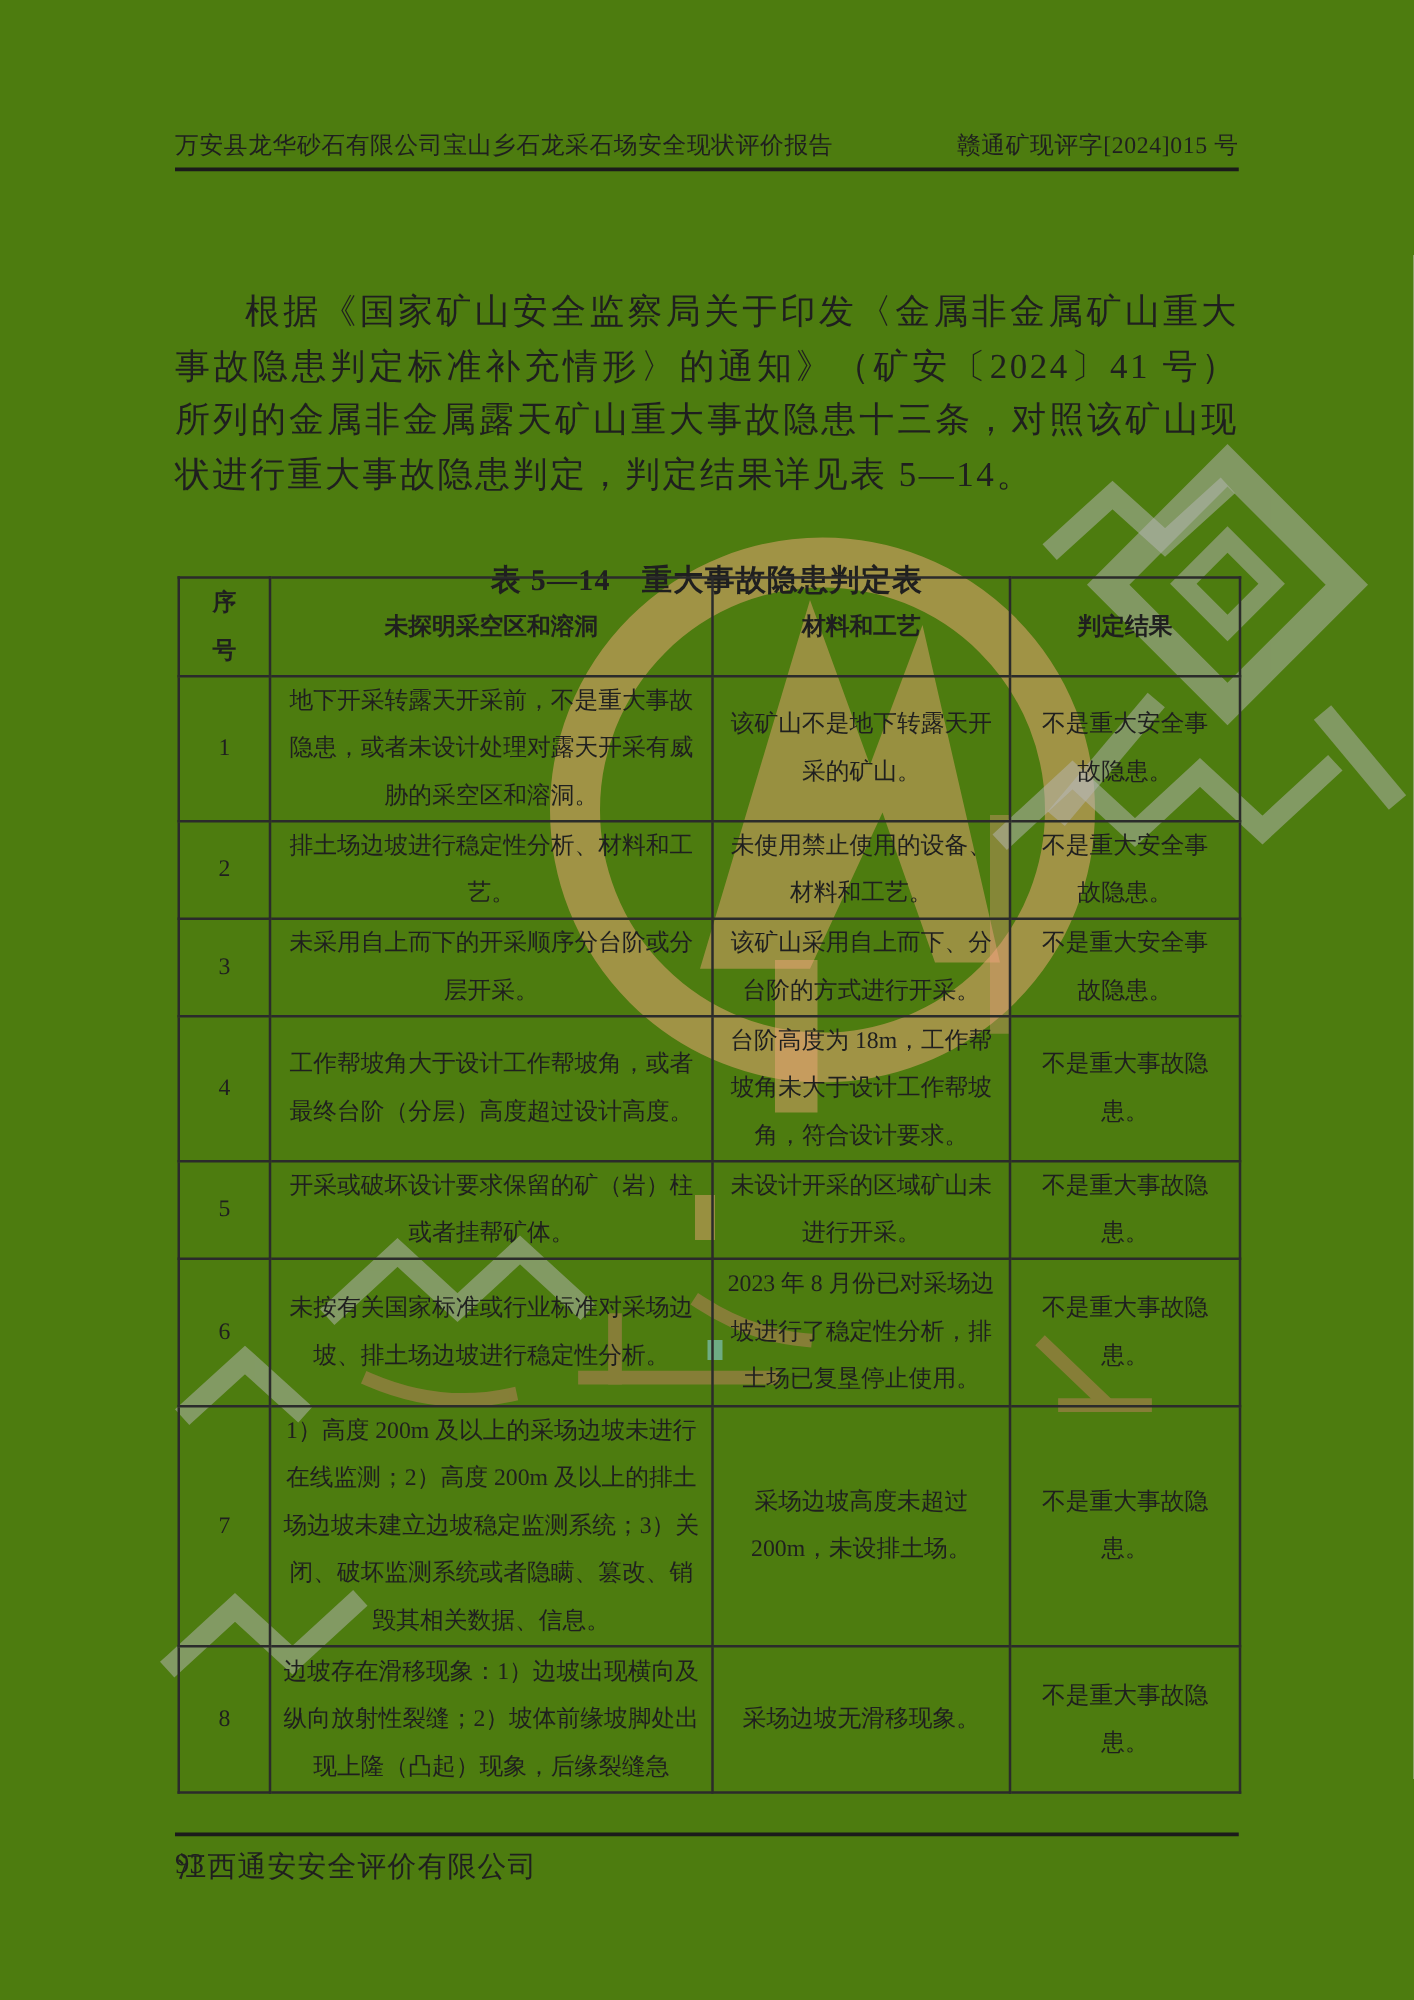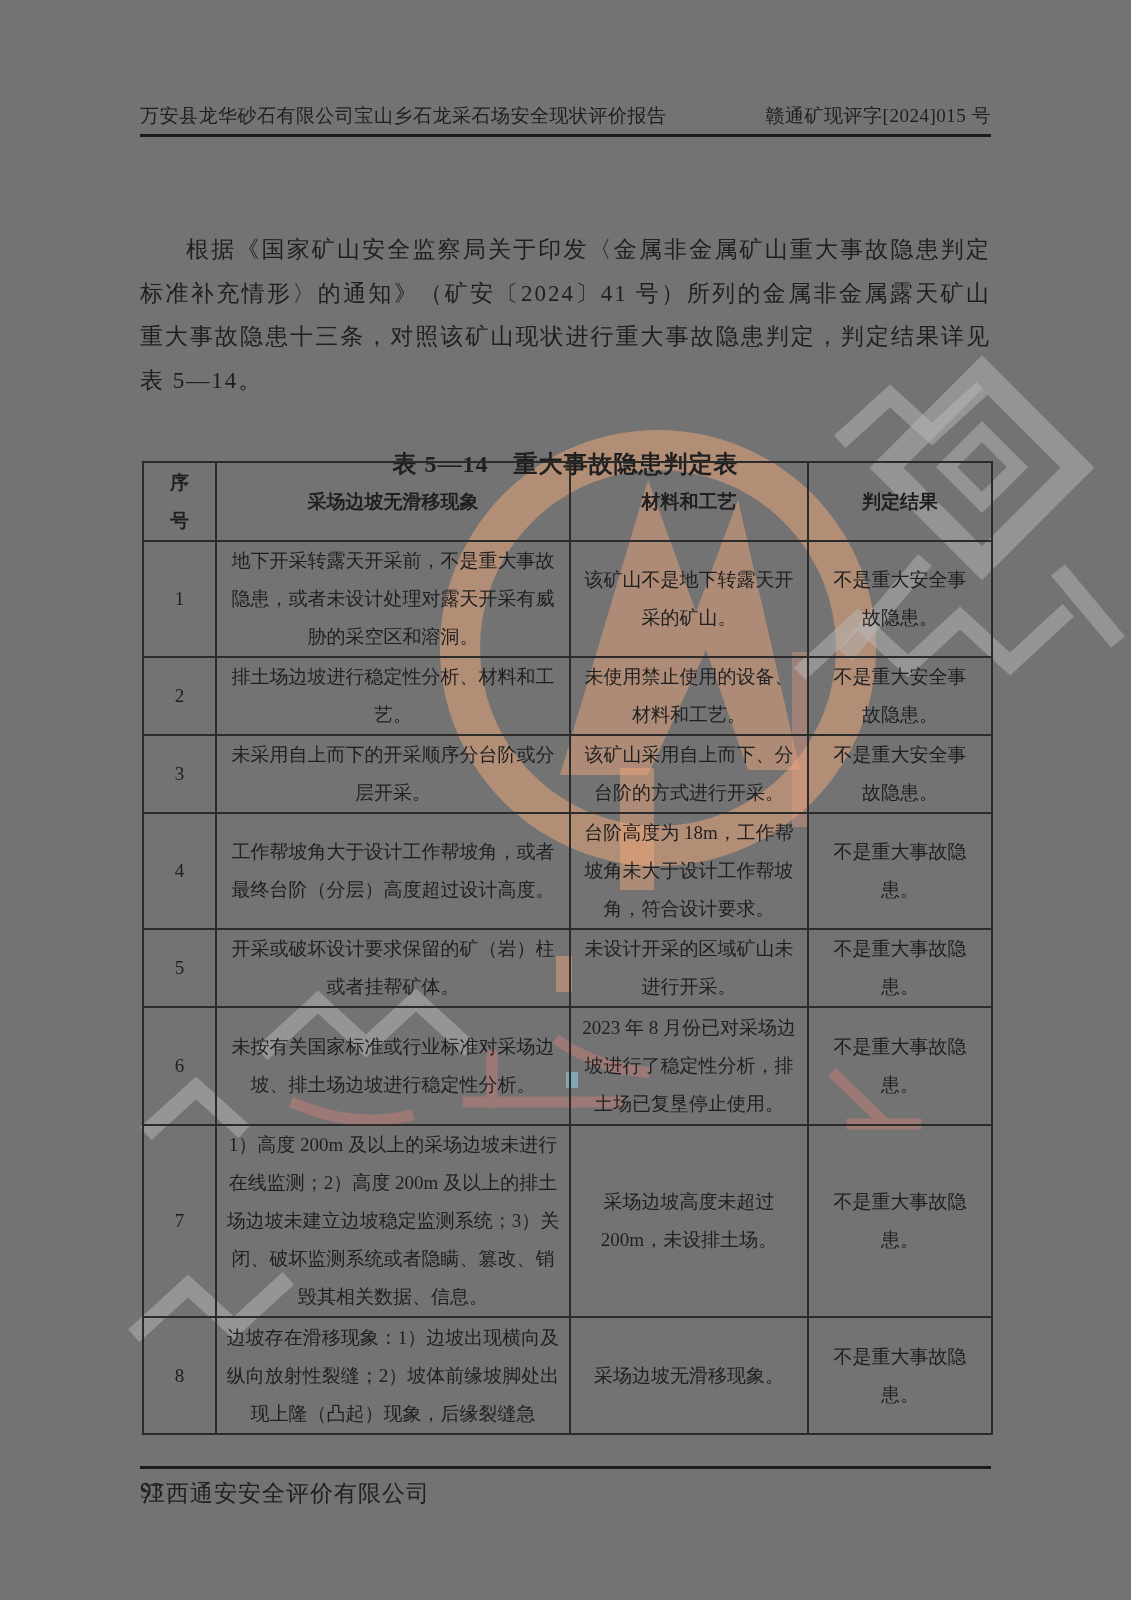--- a/index.html
+++ b/index.html
@@ -1,41 +1,41 @@
 <!DOCTYPE html>
 <html lang="zh"><head>
 <meta charset="utf-8">
 <style>
   html,body{margin:0;padding:0;background:#e8e8e8;}
   .page{
     position:relative;
     width:1131px;height:1600px;
     margin:0 auto;
-    background:#737373;
+    background:#4d7c0f;
     overflow:hidden;
     font-family:"Liberation Serif","DejaVu Serif",serif;
     color:#1f1f1f;
   }
   .watermark{position:absolute;left:0;top:0;z-index:0;pointer-events:none;}
   .content{position:absolute;left:0;top:0;width:100%;height:100%;z-index:1;}
 
   .page-header{
     position:absolute;left:140px;top:103px;width:851px;
     display:flex;justify-content:space-between;align-items:flex-end;
     font-size:19px;letter-spacing:.5px;
     border-bottom:3px solid #1b1b1b;padding-bottom:5px;
   }
   .section-title{
     position:absolute;left:141px;top:152px;margin:0;
     font-family:"Liberation Sans","DejaVu Sans",sans-serif;
     font-size:29px;font-weight:700;letter-spacing:3px;
   }
   .body-paragraph{
     position:absolute;left:140px;top:228px;width:851px;margin:0;
-    font-size:23px;line-height:43.5px;letter-spacing:2px;
+    font-size:28px;line-height:43.5px;letter-spacing:2px;
     text-align:justify;text-indent:2em;
   }
   .table-caption{
     position:absolute;left:140px;top:448px;width:851px;
     text-align:center;font-size:24px;font-weight:700;letter-spacing:1px;
   }
   table.hazard{
     position:absolute;left:142px;top:461px;
     border-collapse:collapse;table-layout:fixed;
     font-size:19px;line-height:38px;
@@ -119,21 +119,21 @@
     <table class="hazard">
       <colgroup>
           <col class="c1">
           <col class="c2">
           <col class="c3">
           <col class="c4">
         </colgroup>
       <thead>
         <tr class="hr">
           <th><span class="stack">序号</span></th>
-          <th>采场边坡无滑移现象</th>
+          <th>未探明采空区和溶洞</th>
           <th>材料和工艺</th>
           <th class="c4pad">判定结果</th>
         </tr>
       </thead>
       <tbody>
         <tr class="r1">
           <td>1</td>
           <td>地下开采转露天开采前，不是重大事故隐患，或者未设计处理对露天开采有威胁的采空区和溶洞。</td>
           <td>该矿山不是地下转露天开采的矿山。</td>
           <td class="c4pad">不是重大安全事故隐患。</td>

